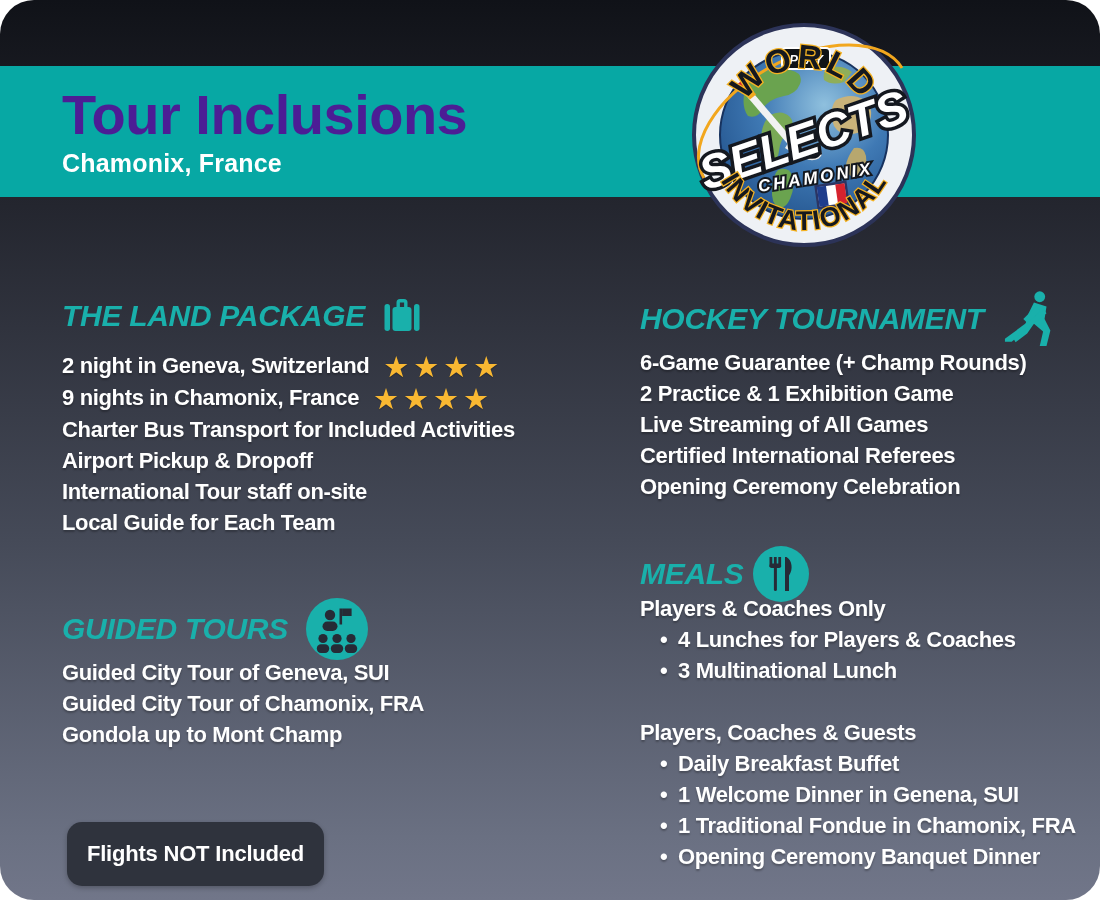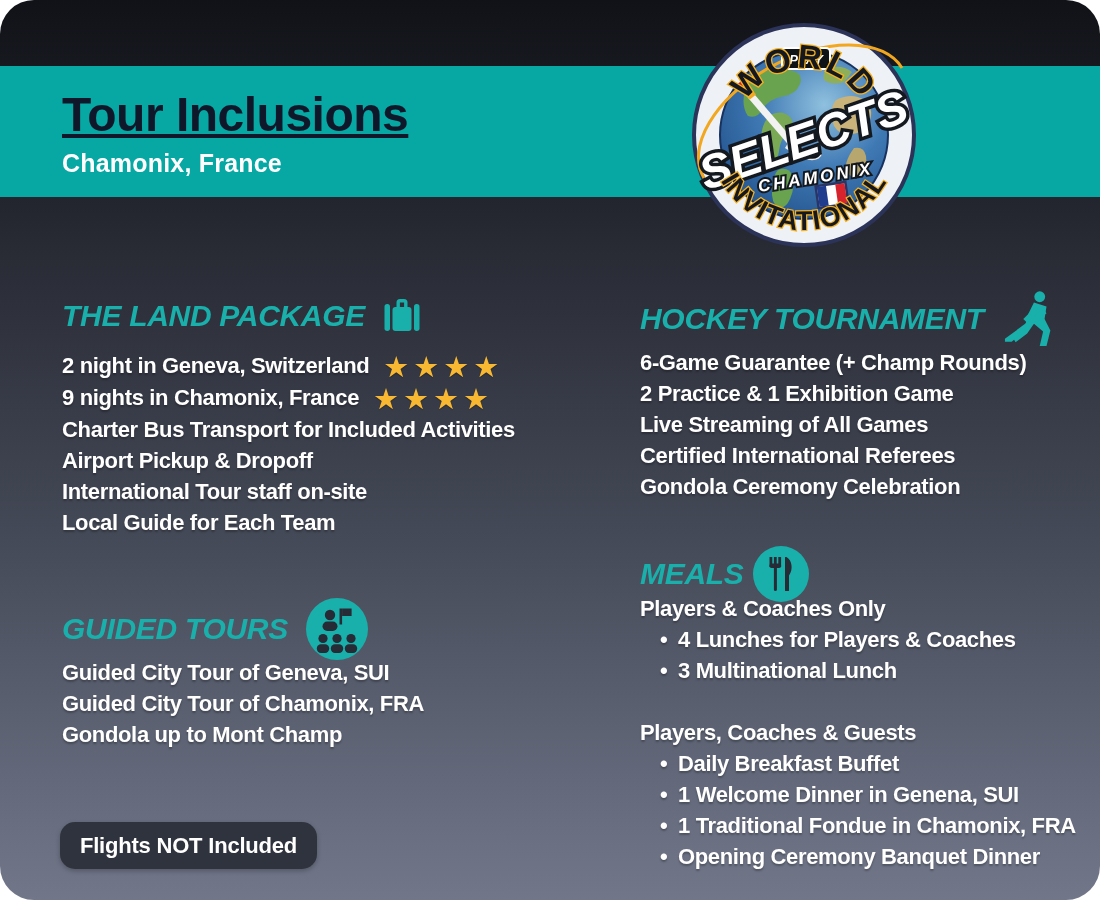--- a/index.html
+++ b/index.html
@@ -2,39 +2,39 @@
 <html><head>
 <meta charset="utf-8">
 <style>
   html,body{margin:0;padding:0;background:#ffffff;}
   body{width:1100px;height:900px;position:relative;font-family:"Liberation Sans","DejaVu Sans",sans-serif;
        -webkit-font-smoothing:antialiased;}
   .card{position:absolute;inset:0;border-radius:34px;overflow:hidden;
         background:linear-gradient(180deg,#101218 0%,#1b1d24 12%,#24262f 23%,#454a58 60%,#6a7082 93%,#717689 100%);}
   .banner{position:absolute;left:0;right:0;top:66px;height:131px;background:#07a8a4;z-index:2;}
   .banner-inner{padding:24px 0 0 62px;}
-  .title{color:#0f172a;font-size:48px;font-weight:800;line-height:50px;letter-spacing:-0.5px;text-decoration:underline;}
+  .title{color:#4c1d95;font-size:56px;font-weight:800;line-height:50px;letter-spacing:-0.5px;}
   .subtitle{color:#ffffff;font-size:25px;font-weight:700;margin-top:9px;letter-spacing:0.2px;}
   .logo{position:absolute;left:678px;top:20px;width:252px;height:232px;z-index:5;}
 
   .sec-head{position:absolute;display:flex;align-items:center;gap:18px;z-index:3;}
   .sec-title{color:#19b0ab;font-size:30px;font-weight:800;font-style:italic;letter-spacing:-0.3px;
              text-transform:uppercase;white-space:nowrap;}
   .list{position:absolute;z-index:3;}
   .li{color:#ffffff;font-size:22px;font-weight:700;line-height:31px;letter-spacing:-0.35px;
       text-shadow:0 2px 2px rgba(0,0,0,0.28);white-space:nowrap;}
   .li .stars{color:#f9b832;font-size:29px;line-height:1;letter-spacing:4px;vertical-align:-4px;
              margin-left:14px;text-shadow:0 1px 1px rgba(0,0,0,0.3);}
   .group-heading{color:#ffffff;font-size:22px;font-weight:700;line-height:31px;letter-spacing:-0.35px;
                  text-shadow:0 2px 2px rgba(0,0,0,0.28);white-space:nowrap;}
   .bullet-row{display:flex;line-height:31px;}
   .bullet-dot{color:#ffffff;font-size:22px;font-weight:700;width:18px;margin-left:20px;flex:none;
               text-shadow:0 2px 2px rgba(0,0,0,0.28);}
   .spacer31{height:31px;}
-  .chip{position:absolute;left:60px;top:822px;width:257px;height:47px;background:#2f333d;border-radius:15px;
+  .chip{position:absolute;left:67px;top:822px;width:257px;height:64px;background:#2f333d;border-radius:15px;
         display:flex;align-items:center;justify-content:center;z-index:3;box-shadow:0 2px 5px rgba(0,0,0,0.25);}
   .chip span{color:#ffffff;font-size:22px;font-weight:700;letter-spacing:-0.2px;}
   .icon{flex:none;display:inline-block;}
 </style>
 </head>
 <body>
 
 <div class="card">
 
   <div class="banner">
@@ -154,21 +154,21 @@
         <path d="M36,16 L22,30 L26.5,34.5 L39,22 Z"></path>
         <path d="M43.5,20.5 L46,24 L10,53.5 L3,53.5 L3,50.5 Z"></path>
       </g>
     </svg>
   </div>
   <div class="list" style="left:640px;top:347px;">
     <div class="li">6-Game Guarantee (+ Champ Rounds)</div>
     <div class="li">2 Practice &amp; 1 Exhibition Game</div>
     <div class="li">Live Streaming of All Games</div>
     <div class="li">Certified International Referees</div>
-    <div class="li">Gondola Ceremony Celebration</div>
+    <div class="li">Opening Ceremony Celebration</div>
   </div>
 
   <div class="sec-head" style="left:640px;top:546px;gap:9px;">
     <span class="sec-title">MEALS</span>
     <svg class="icon" width="56" height="56" viewBox="0 0 56 56">
       <circle cx="28" cy="28" r="28" fill="#19b0ab"></circle>
       <g fill="#262b36">
         <rect x="16.5" y="11" width="2.8" height="10"></rect>
         <rect x="20.9" y="11" width="2.8" height="10"></rect>
         <rect x="25.3" y="11" width="2.8" height="10"></rect>

